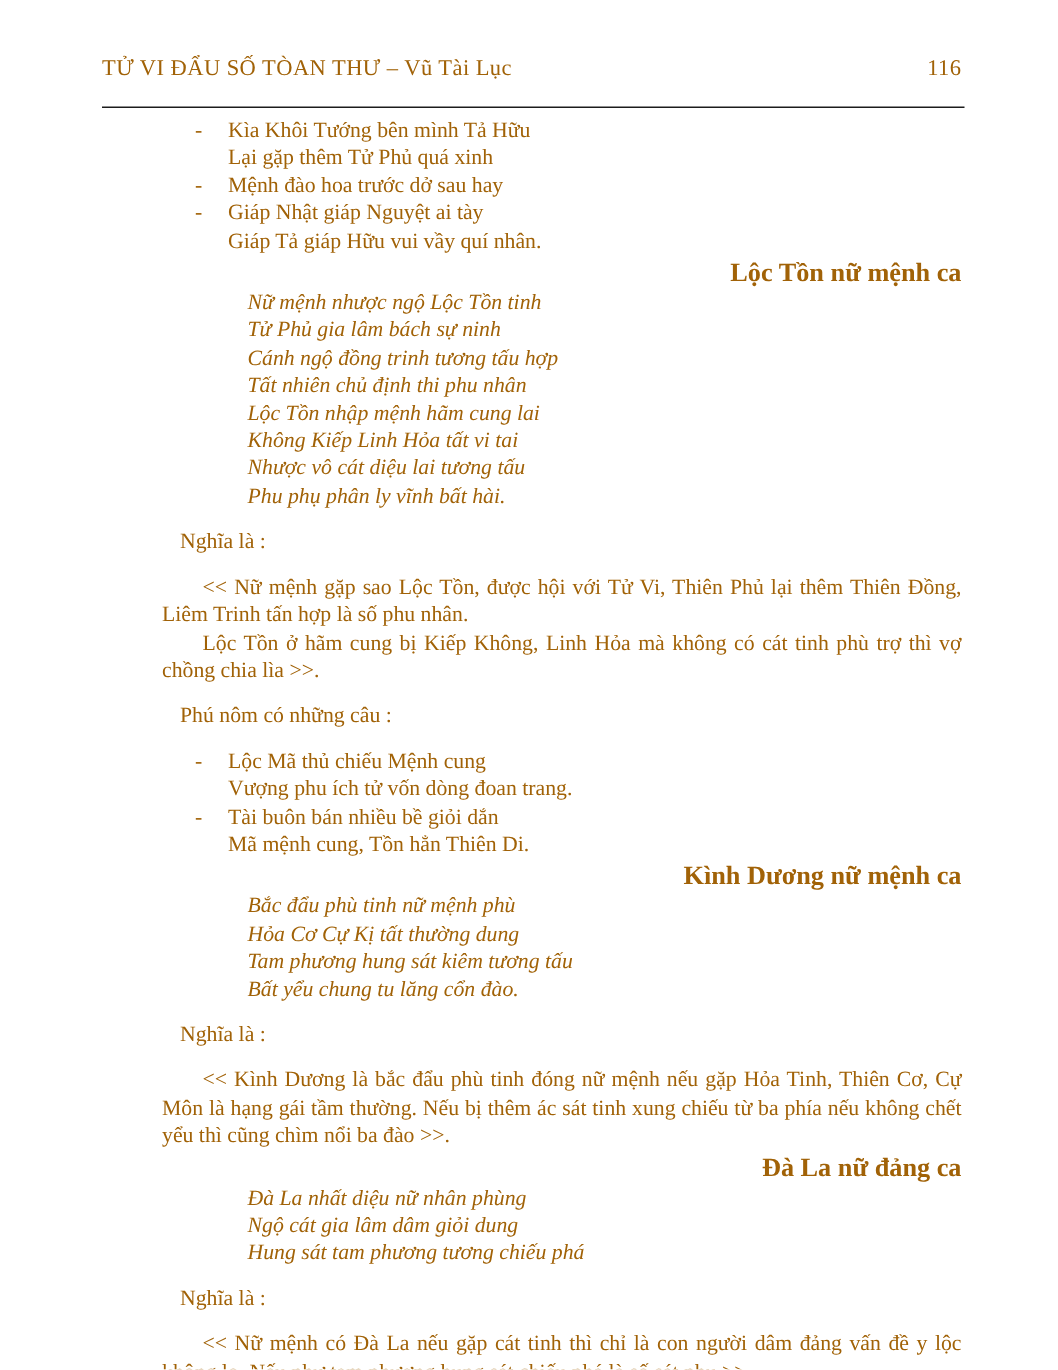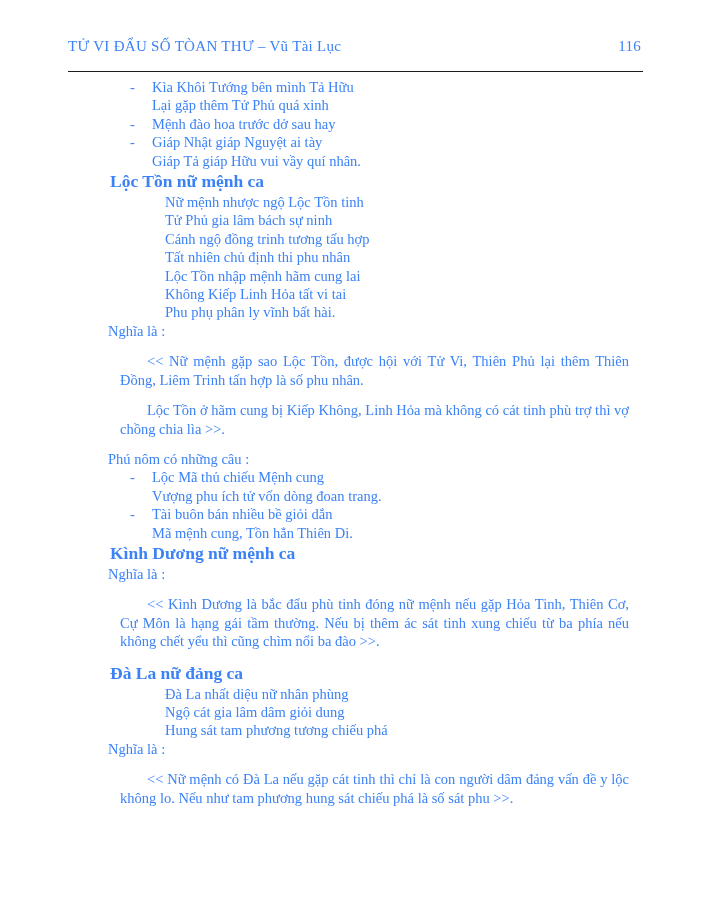--- a/index.html
+++ b/index.html
@@ -5,21 +5,21 @@
   html, body {
     margin: 0;
     padding: 0;
     background: #ffffff;
   }
   .page {
     position: relative;
     width: 705px;
     height: 913px;
     background: #ffffff;
-    color: #3b82f6;
+    color: #a16207;
     font-family: "Liberation Serif", "DejaVu Serif", serif;
     overflow: hidden;
     box-sizing: border-box;
   }
   .page-header {
     position: absolute;
     top: 38px;
     left: 68px;
     right: 64px;
     display: flex;
@@ -51,32 +51,34 @@
   }
   .verse .dash {
     flex: none;
     width: 22px;
   }
   .verse .verse-lines {
     flex: 1;
   }
   .poem {
     padding-left: 57px;
+    font-style: italic;
   }
   .section-heading {
     font-size: 17.5px;
     font-weight: bold;
     line-height: 21px;
     margin: 1px 0 1px 2px;
+    text-align: right;
   }
   .label-line {
-    margin: 0;
+    margin: 12px;
   }
   .para {
-    margin: 12px;
+    margin: 0;
     text-indent: 27px;
     text-align: justify;
   }
 </style>
 </head>
 <body>
 
 <div class="page">
 
   <div class="page-header">
@@ -109,20 +111,21 @@
     </div>
 
     <div class="section-heading">Lộc Tồn nữ mệnh ca</div>
     <div class="poem">
       <div>Nữ mệnh nhược ngộ Lộc Tồn tinh</div>
       <div>Tử Phủ gia lâm bách sự ninh</div>
       <div>Cánh ngộ đồng trinh tương tấu hợp</div>
       <div>Tất nhiên chủ định thi phu nhân</div>
       <div>Lộc Tồn nhập mệnh hãm cung lai</div>
       <div>Không Kiếp Linh Hỏa tất vi tai</div>
+      <div>Nhược vô cát diệu lai tương tấu</div>
       <div>Phu phụ phân ly vĩnh bất hài.</div>
     </div>
     <div class="label-line">Nghĩa là :</div>
     <p class="para">&lt;&lt; Nữ mệnh gặp sao Lộc Tồn, được hội với Tử Vi, Thiên Phủ lại thêm Thiên Đồng, Liêm Trinh tấn hợp là số phu nhân.</p>
     <p class="para">Lộc Tồn ở hãm cung bị Kiếp Không, Linh Hỏa mà không có cát tinh phù trợ thì vợ chồng chia lìa &gt;&gt;.</p>
     <div class="label-line">Phú nôm có những câu :</div>
     <div class="verse">
       <span class="dash">-</span>
       <div class="verse-lines">
         <div>Lộc Mã thủ chiếu Mệnh cung</div>
@@ -131,20 +134,26 @@
     </div>
     <div class="verse">
       <span class="dash">-</span>
       <div class="verse-lines">
         <div>Tài buôn bán nhiều bề giỏi dắn</div>
         <div>Mã mệnh cung, Tồn hẳn Thiên Di.</div>
       </div>
     </div>
 
     <div class="section-heading">Kình Dương nữ mệnh ca</div>
+    <div class="poem">
+      <div>Bắc đẩu phù tinh nữ mệnh phù</div>
+      <div>Hỏa Cơ Cự Kị tất thường dung</div>
+      <div>Tam phương hung sát kiêm tương tấu</div>
+      <div>Bất yểu chung tu lăng cổn đào.</div>
+    </div>
     <div class="label-line">Nghĩa là :</div>
     <p class="para">&lt;&lt; Kình Dương là bắc đẩu phù tinh đóng nữ mệnh nếu gặp Hỏa Tinh, Thiên Cơ, Cự Môn là hạng gái tầm thường. Nếu bị thêm ác sát tinh xung chiếu từ ba phía nếu không chết yểu thì cũng chìm nổi ba đào &gt;&gt;.</p>
 
     <div class="section-heading">Đà La nữ đảng ca</div>
     <div class="poem">
       <div>Đà La nhất diệu nữ nhân phùng</div>
       <div>Ngộ cát gia lâm dâm giỏi dung</div>
       <div>Hung sát tam phương tương chiếu phá</div>
     </div>
     <div class="label-line">Nghĩa là :</div>

